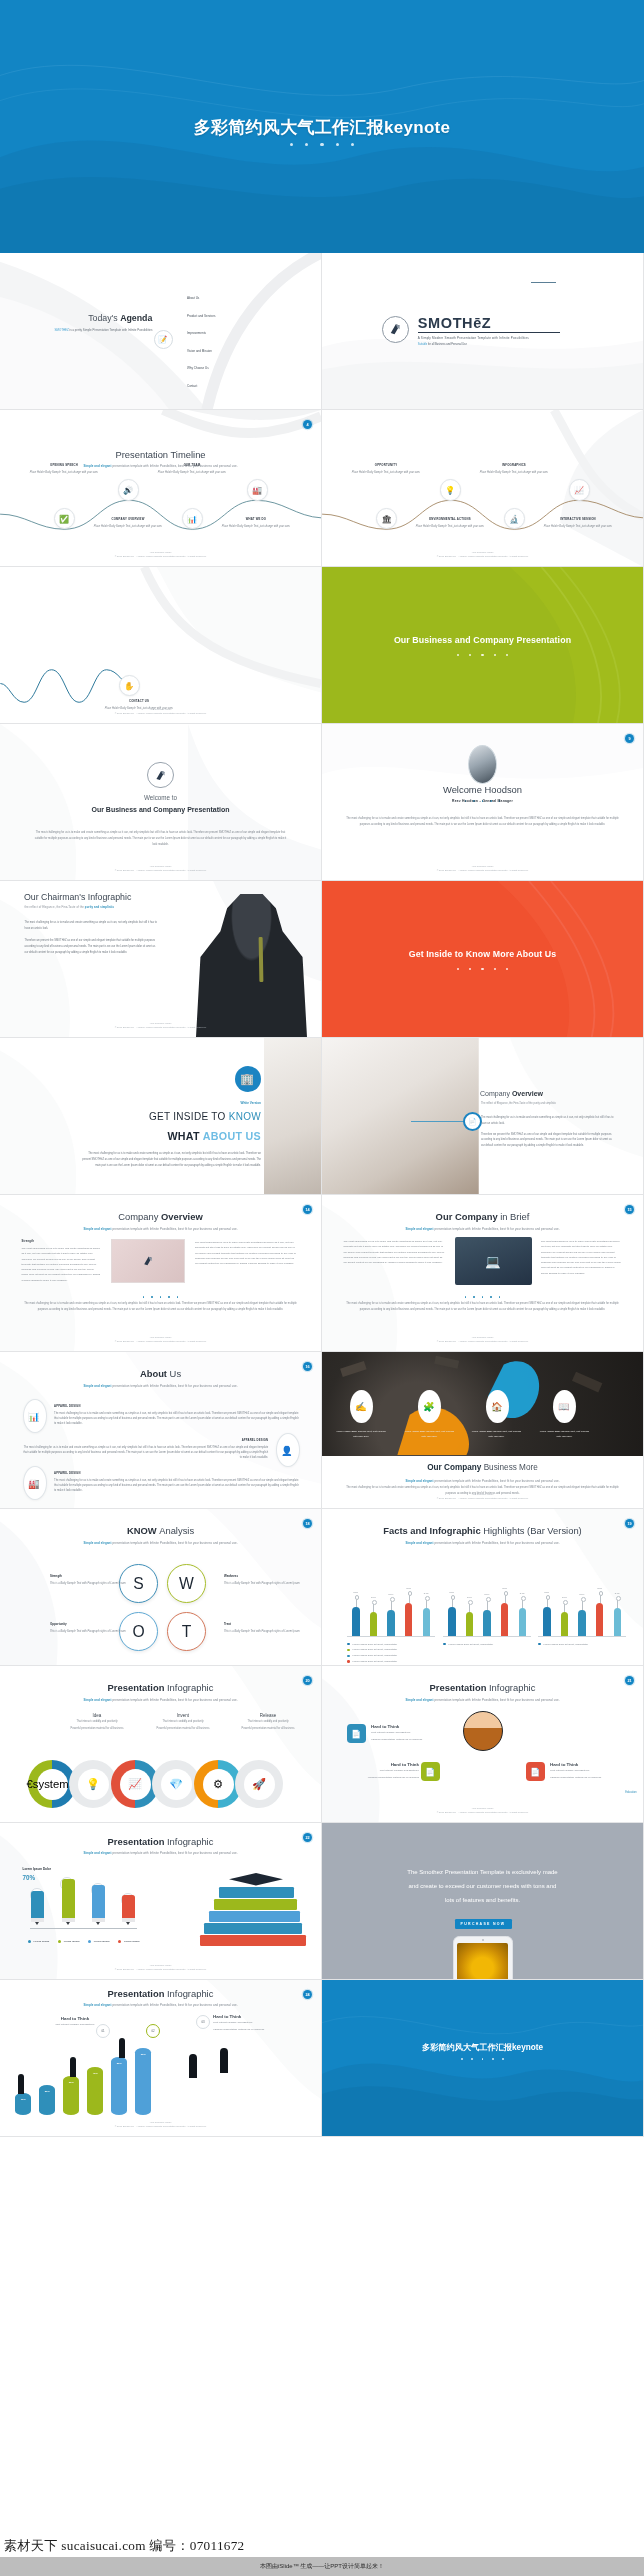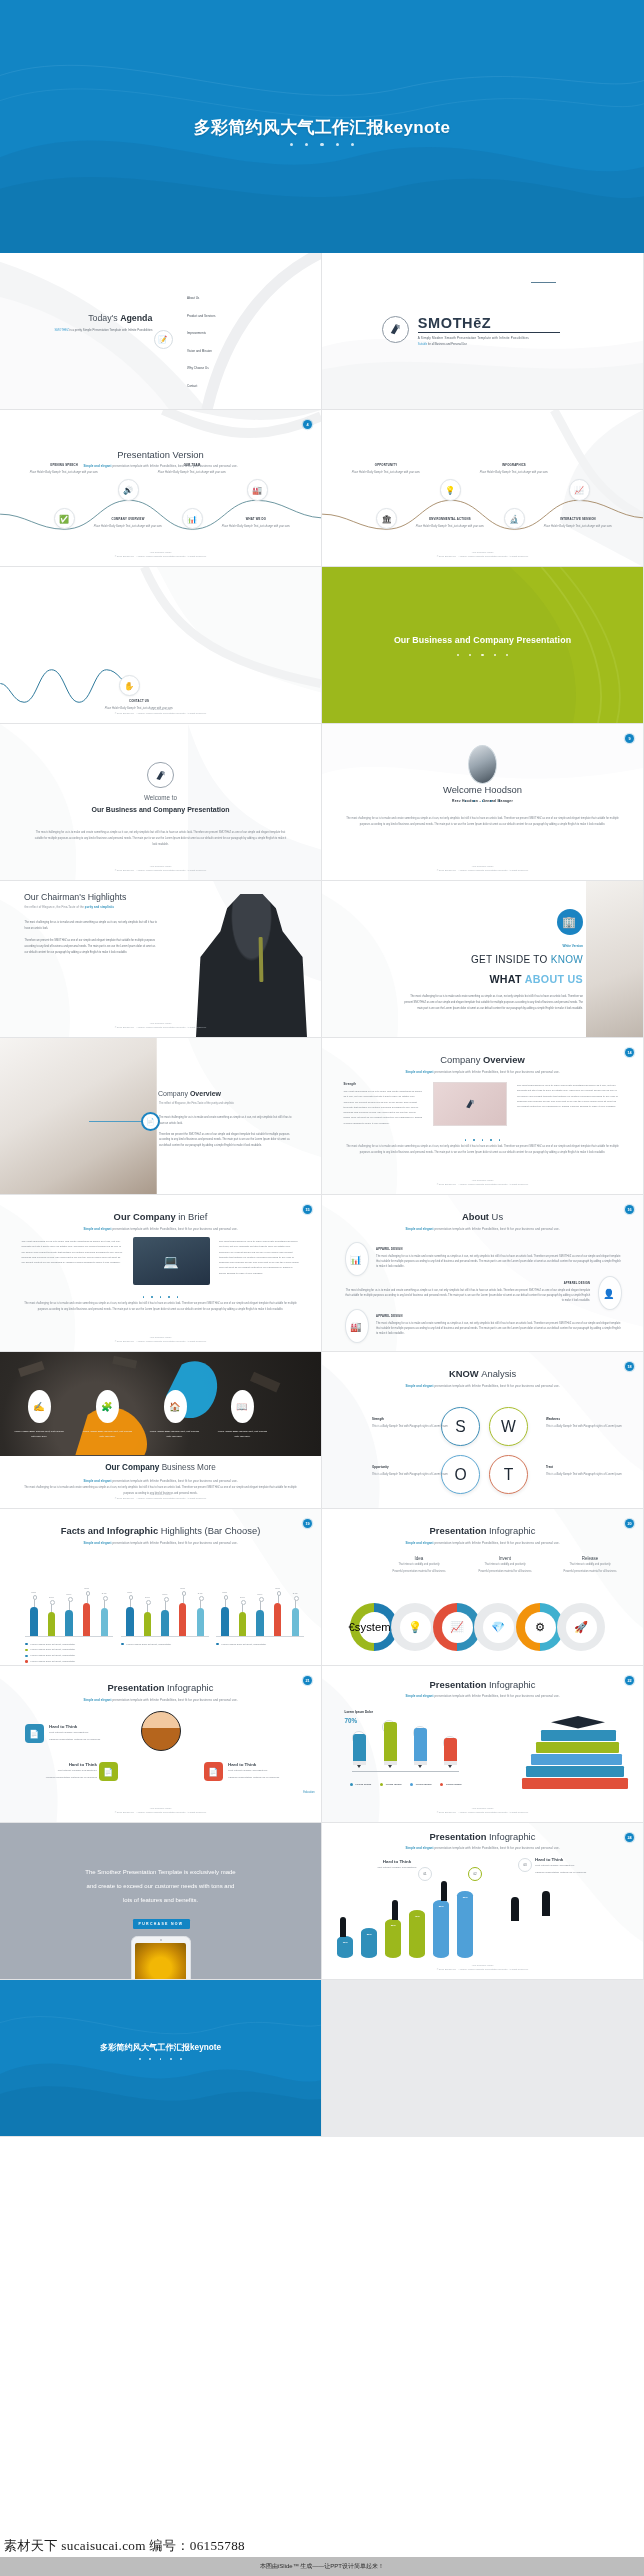--- a/index.html
+++ b/index.html
@@ -330,21 +330,21 @@
     <div class="logo-rule2"></div>
   </div>
 
   <div class="slide">
     <svg class="swirl" viewBox="0 0 512 250" preserveAspectRatio="none">
       <path d="M512,0 C420,30 350,10 300,0 L512,0 Z" fill="#f2f3f4"></path>
       <path d="M512,10 C400,60 330,30 260,0" fill="none" stroke="#f0f1f2" stroke-width="16"></path>
     </svg>
     <div class="badge">4</div>
     <div style="position:absolute;left:0;right:0;top:39px;">
-      <div class="s-title">Presentation Version</div>
+      <div class="s-title">Presentation Timeline</div>
       <div class="s-sub"><b>Simple and elegant</b><span> presentation  template with Infinite Possibilities, best fit for your business and personal use.</span></div>
     </div>
     <svg style="position:absolute;left:0;top:79px;width:322px;height:44px" viewBox="0 0 512 70">
       <path d="M0,40 C40,40 60,64 102,64 C150,64 160,18 205,18 C250,18 260,64 306,64 C352,64 362,18 408,18 C450,18 470,44 512,46" fill="none" stroke="#4d7f8c" stroke-width="1.3"></path>
     </svg>
     <div class="tl-nodes">
       <div class="tl-node" style="left:54px;top:30px;">✅</div>
       <div class="tl-node" style="left:118px;top:1.3px;">🔊</div>
       <div class="tl-node" style="left:182px;top:30px;">📊</div>
       <div class="tl-node" style="left:247px;top:1.3px;">🏭</div>
@@ -484,34 +484,49 @@
       <div>Your Company Name</div>
       <div>© 2017 SMOTHēZ – A Simply Modern Smooth Presentation Template. All Right Reserved.</div>
     </div>
   </div>
 
   <div class="slide">
     <svg class="swirl" viewBox="0 0 512 250" preserveAspectRatio="none">
       <path d="M0,30 C80,70 120,150 110,250 L0,250 Z" fill="#fafbfb"></path>
       <path d="M340,0 C370,70 420,130 512,160 L512,0 Z" fill="#f8f9fa"></path>
     </svg>
-    <div class="ch-h">Our Chairman's Highlights</div>
+    <div class="ch-h">Our Chairman's Infographic</div>
     <div class="ch-s"><span>the reflect of Elegance, the Fine-Taste of the </span><b>purity and simplistic</b></div>
     <div class="ch-b">
       <p>The most challenging for us is to make and create something as simple as it can, not only simplistic but still it has to have an artistic look.</p>
       <p>Therefore we present the  SMOTHēZ as one of our simple and elegant template that suitable for multiple purposes according to any kind of business and personal needs. The main part is we use the Lorem Ipsum dolor sit amet as our default content for our paragraph by adding a simple English to make it look readable.</p>
     </div>
     <div class="ch-man"></div>
     <div class="ch-tie"></div>
     <div class="footer">
       <div>Your Company Name</div>
       <div>© 2017 SMOTHēZ – A Simply Modern Smooth Presentation Template. All Right Reserved.</div>
     </div>
   </div>
 
+  <div class="slide full-orange">
+    <svg class="swirl" viewBox="0 0 512 250" preserveAspectRatio="none">
+      <path d="M280,0 C360,70 410,160 390,250 L512,250 L512,0 Z" fill="#f35f3f" opacity=".45"></path>
+      <path d="M330,0 C400,80 450,170 430,250" fill="none" stroke="#f4705a" stroke-width="3" opacity=".5"></path>
+      <path d="M365,0 C435,80 480,170 460,250" fill="none" stroke="#f4705a" stroke-width="3" opacity=".45"></path>
+    </svg>
+    <div class="full-title">Get Inside to Know More About Us</div>
+    <div class="full-dots">
+        <i></i>
+        <i></i>
+        <i></i>
+        <i></i>
+        <i></i>
+      </div>
+  </div>
 
   <div class="slide">
     <svg class="swirl" viewBox="0 0 512 250" preserveAspectRatio="none">
       <path d="M0,20 C90,70 130,150 120,250 L0,250 Z" fill="#fafbfb"></path>
     </svg>
     <div class="gi-strip"></div>
     <div class="gi-icon">🏢</div>
     <div class="gi-wv">White Version</div>
     <div class="gi-h1"><span>GET INSIDE TO </span><em>KNOW</em></div>
     <div class="gi-h2"><span>WHAT </span><em>ABOUT US</em></div>
@@ -699,21 +714,21 @@
       <p>This is a Body Sample Text with Paragraph  styles of Lorem Ipsum</p>
     </div>
   </div>
 
   <div class="slide">
     <svg class="swirl" viewBox="0 0 512 250" preserveAspectRatio="none">
       <path d="M370,0 C420,70 460,150 512,190 L512,0 Z" fill="#fafbfb"></path>
     </svg>
     <div class="badge">19</div>
     <div style="position:absolute;left:0;right:0;top:16.4px;">
-      <div class="s-title"><b>Facts and Infographic </b><span>Highlights (Bar Choose)</span></div>
+      <div class="s-title"><b>Facts and Infographic </b><span>Highlights (Bar Version)</span></div>
       <div class="s-sub"><b>Simple and elegant</b><span> presentation  template with Infinite Possibilities, best fit for your business and personal use.</span></div>
     </div>
 
     <div class="bargroup" style="left:25px;">
       <div class="bg-bars">
         <div class="bar" style="height:29px;background:#1f7cb0;">
             <span class="pin"></span>
             <span class="pct">84%</span>
           </div>
         <div class="bar" style="height:24px;background:#9cb81c;">
@@ -1048,17 +1063,17 @@
         <i></i>
         <i></i>
         <i></i>
         <i></i>
         <i></i>
       </div>
   </div>
 
 </div>
 
-<div class="watermark">素材天下 sucaisucai.com 编号：06155788</div>
+<div class="watermark">素材天下 sucaisucai.com 编号：07011672</div>
 <div class="botbar">
   <span>本图由iSlide™ 生成——让PPT设计简单起来！</span>
 </div>
 
 
 </body></html>

